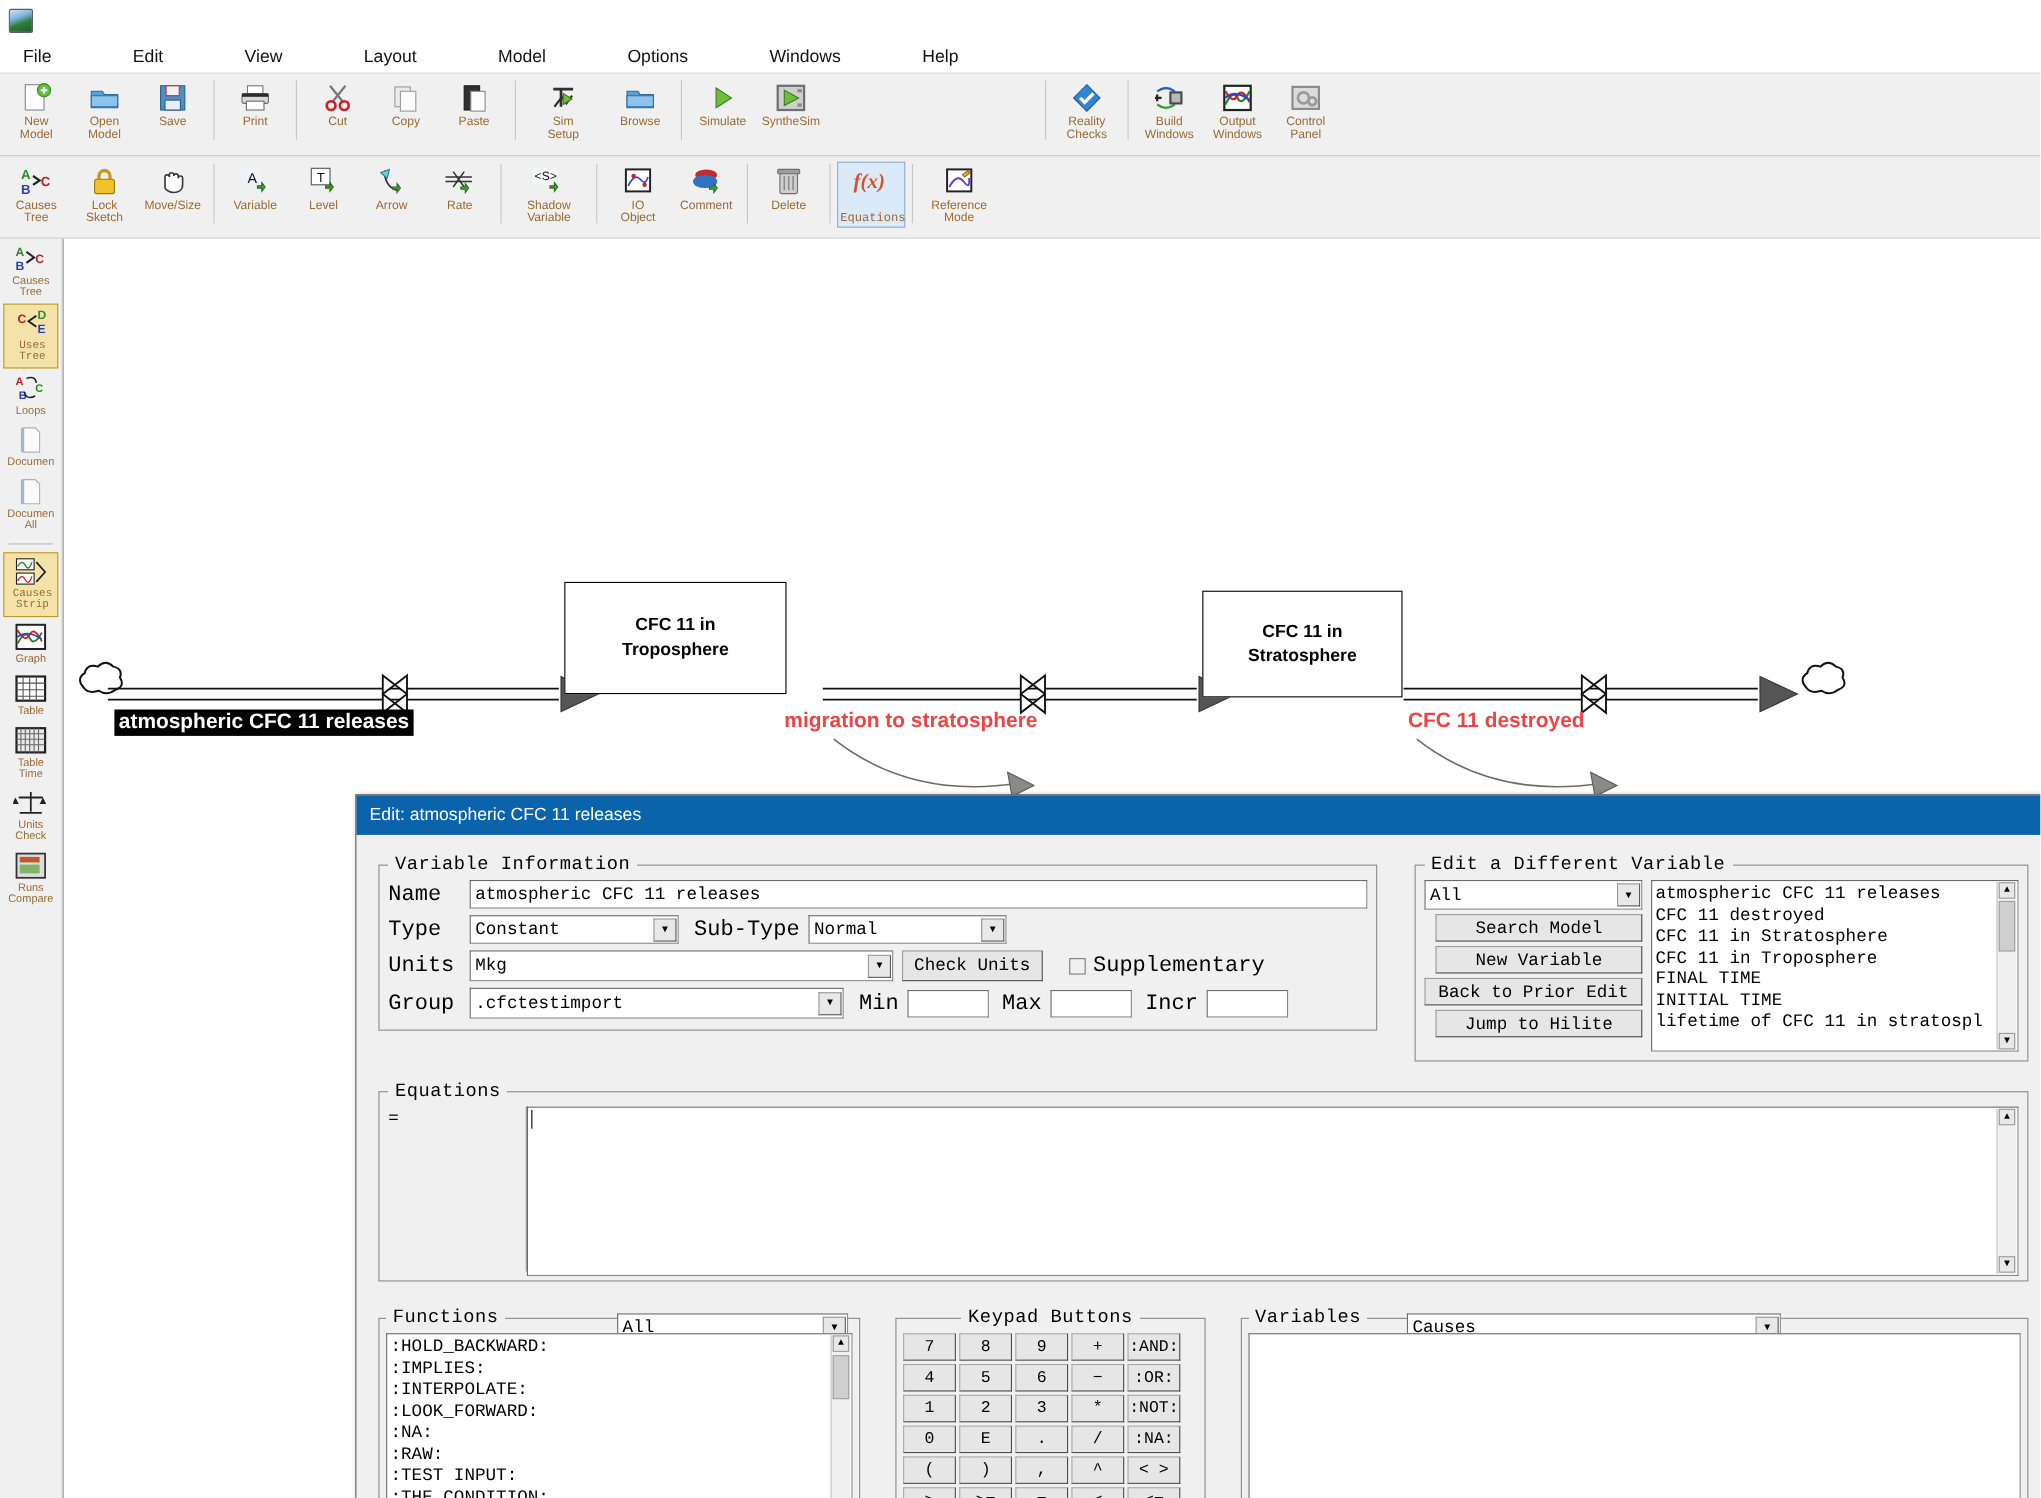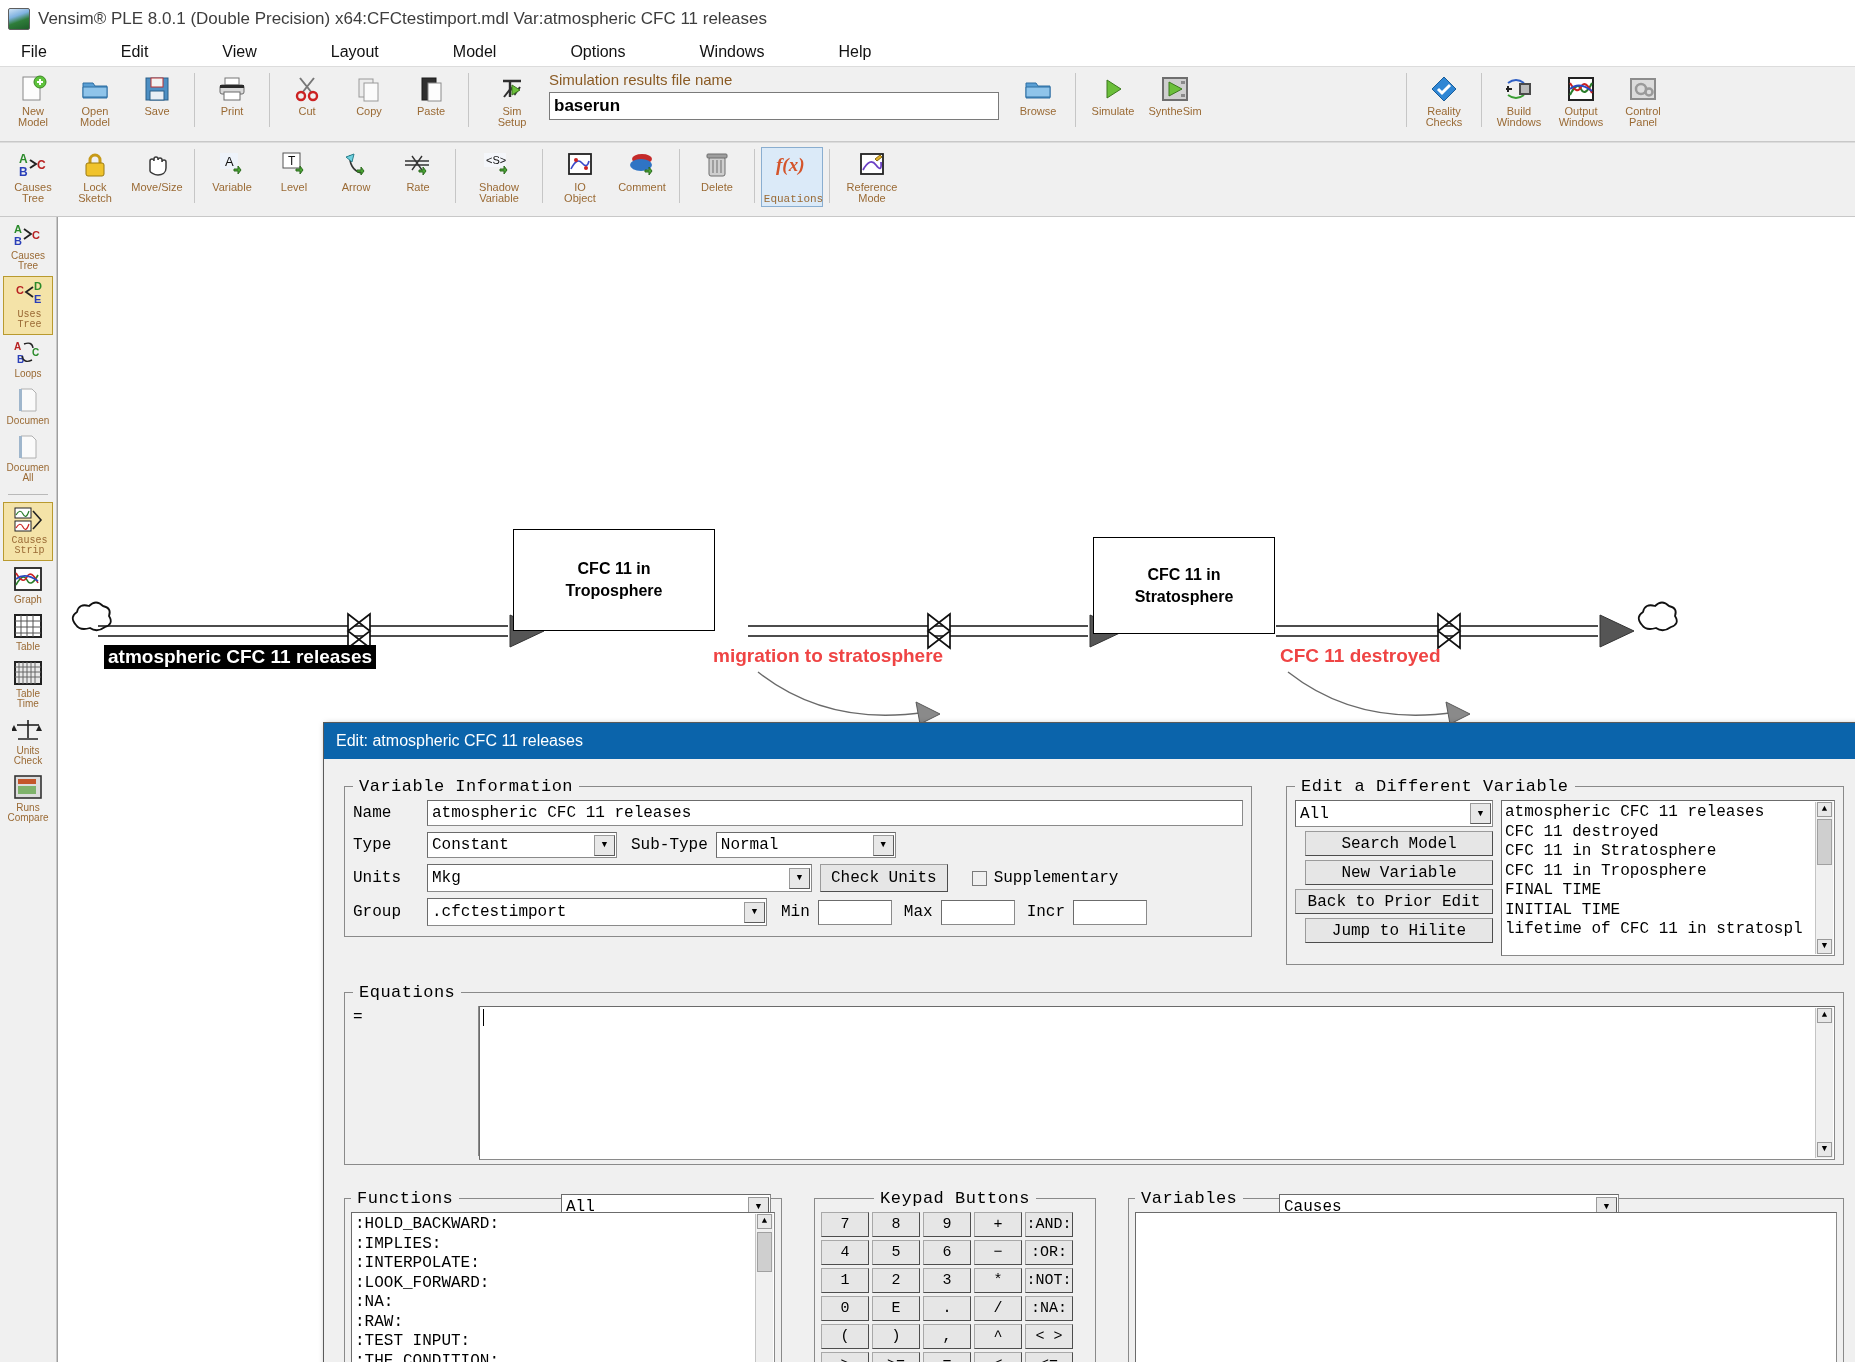--- a/index.html
+++ b/index.html
@@ -66,21 +66,21 @@
        background:#f0f0f0;border:1px solid #5a5a5a;box-shadow:2px 2px 6px rgba(0,0,0,.35);
        font-family:"Liberation Mono","DejaVu Sans Mono",monospace;}
   #dlg .dlg-title{height:36px;background:#0b64ab;color:#fff;display:flex;align-items:center;
        padding:0 12px;font-family:"Liberation Sans",sans-serif;font-size:16px;}
   #dlg .dlg-body{padding:6px 8px 8px 8px;}
 
   fieldset.grp{border:1px solid #8a8a8a;margin:12px;padding:4px 8px 8px 8px;position:relative;}
   fieldset.grp > legend{font-size:17px;padding:0 6px;letter-spacing:.5px;}
 
   .row{display:flex;align-items:center;margin-bottom:6px;}
-  .lbl{font-size:16px;margin-right:8px;}
+  .lbl{font-size:20px;margin-right:8px;}
   .txt, .sel, .ta{
      font-family:"Liberation Mono","DejaVu Sans Mono",monospace;font-size:16px;
      border:1px solid #8a8a8a;background:#fff;box-sizing:border-box;padding:1px 4px;color:#000;
      border-top-color:#6b6b6b;border-left-color:#6b6b6b;}
   .sel{display:flex;align-items:center;justify-content:space-between;padding-right:1px;}
   .sel .arw{width:19px;height:19px;background:#e8e8e8;border:1px solid #9a9a9a;
      border-right-color:#5d5d5d;border-bottom-color:#5d5d5d;
      display:flex;align-items:center;justify-content:center;font-size:9px;flex:0 0 auto;}
   .btn{font-family:"Liberation Mono","DejaVu Sans Mono",monospace;font-size:16px;
      background:#e6e6e6;border:1px solid #9b9b9b;border-right-color:#4d4d4d;border-bottom-color:#4d4d4d;
@@ -101,21 +101,20 @@
   .keypad{display:grid;grid-template-columns:repeat(5,48px);gap:3px;}
   .kbtn{height:23px;font-size:15px;display:flex;align-items:center;justify-content:center;
      background:#e6e6e6;border:1px solid #a8a8a8;border-right-color:#4d4d4d;border-bottom-color:#4d4d4d;
      font-family:"Liberation Mono","DejaVu Sans Mono",monospace;cursor:default;}
 </style>
 </head>
 <body>
 
 <div id="titlebar">
   <div class="appicon"></div>
-  <div class="ttl">Vensim® PLE 8.0.1 (Double Precision) x64:CFCtestimport.mdl Var:atmospheric CFC 11 releases</div>
 </div>
 
 <div id="menubar">
   <div class="mi">File</div>
   <div class="mi">Edit</div>
   <div class="mi">View</div>
   <div class="mi">Layout</div>
   <div class="mi">Model</div>
   <div class="mi">Options</div>
   <div class="mi">Windows</div>
@@ -211,24 +210,20 @@
     <div class="tb-btn">
       <div class="tb-ico">
         <svg width="28" height="28" viewBox="0 0 28 28">
             <path d="M5 6h18M12 6v16" stroke="#2f2f2f" stroke-width="2.4" fill="none"></path>
             <path d="M6 22l7-9 4 6 5-7" stroke="#2f2f2f" stroke-width="2" fill="none"></path>
             <path d="M14 10l8 5-8 5z" fill="#6bbf3a" stroke="#3c7a1e"></path>
           </svg>
       </div>
       <div class="lab">Sim
 Setup</div>
-    </div>
-    <div id="simfile">
-      <div class="cap">Simulation results file name</div>
-      <input id="simfileinput" value="baserun" style="">
     </div>
     <div class="tb-btn" style="margin-left:8px">
       <div class="tb-ico">
         <svg width="30" height="28" viewBox="0 0 30 28">
             <path d="M3 8h10l2 3h12v12H3z" fill="#5a9fd4" stroke="#2d6ea3"></path>
             <path d="M3 12h24v10H3z" fill="#8fc4ea" stroke="#2d6ea3"></path>
           </svg>
       </div>
       <div class="lab">Browse</div>
     </div>

